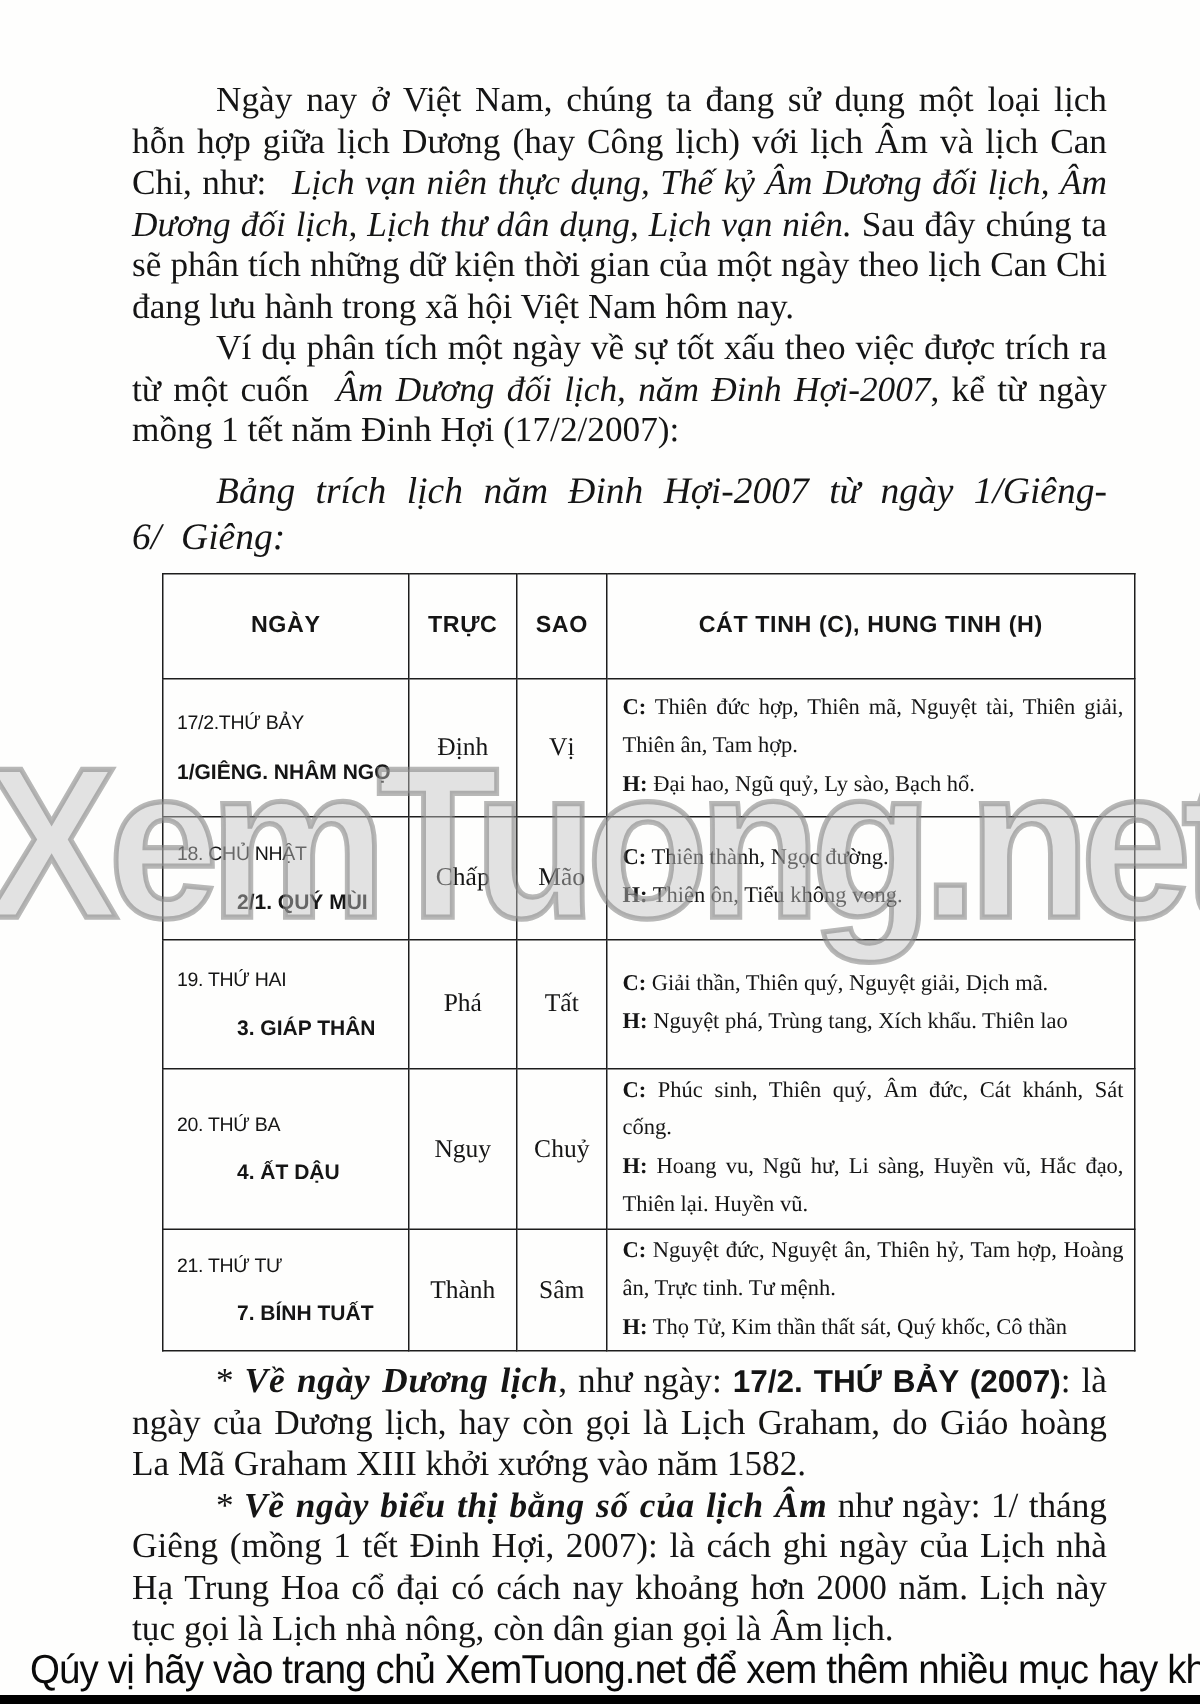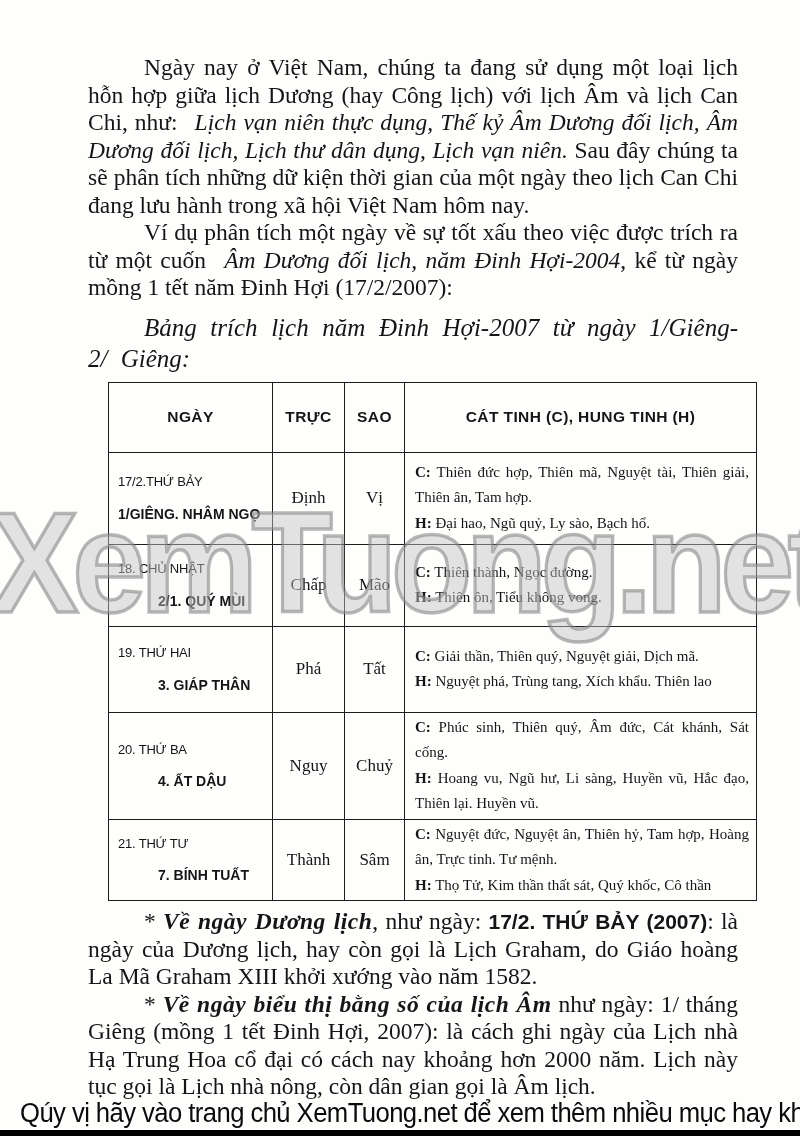--- a/index.html
+++ b/index.html
@@ -73,23 +73,23 @@
 </style>
 </head>
 <body>
 
 <div class="page">
 
   <div class="content">
 
     <p class="para"><span>Ngày nay ở Việt Nam, chúng ta đang sử dụng một loại lịch hỗn hợp giữa lịch Dương (hay Công lịch) với lịch Âm và lịch Can Chi, như: </span><span class="ital">Lịch vạn niên thực dụng, Thế kỷ Âm Dương đối lịch, Âm Dương đối lịch, Lịch thư dân dụng, Lịch vạn niên.</span><span> Sau đây chúng ta sẽ phân tích những dữ kiện thời gian của một ngày theo lịch Can Chi đang lưu hành trong xã hội Việt Nam hôm nay.</span></p>
 
-    <p class="para"><span>Ví dụ phân tích một ngày về sự tốt xấu theo việc được trích ra từ một cuốn </span><span class="ital">Âm Dương đối lịch, năm Đinh Hợi-2004</span><span>, kể từ ngày mồng 1 tết năm Đinh Hợi (17/2/2007):</span></p>
+    <p class="para"><span>Ví dụ phân tích một ngày về sự tốt xấu theo việc được trích ra từ một cuốn </span><span class="ital">Âm Dương đối lịch, năm Đinh Hợi-2007</span><span>, kể từ ngày mồng 1 tết năm Đinh Hợi (17/2/2007):</span></p>
 
-    <p class="caption">Bảng trích lịch năm Đinh Hợi-2007 từ ngày 1/Giêng- 2/ Giêng:</p>
+    <p class="caption">Bảng trích lịch năm Đinh Hợi-2007 từ ngày 1/Giêng- 6/ Giêng:</p>
 
     <table class="cal">
       <colgroup>
           <col class="c1">
           <col class="c2">
           <col class="c3">
           <col class="c4">
         </colgroup>
       <tbody>
           <tr class="hrow">

